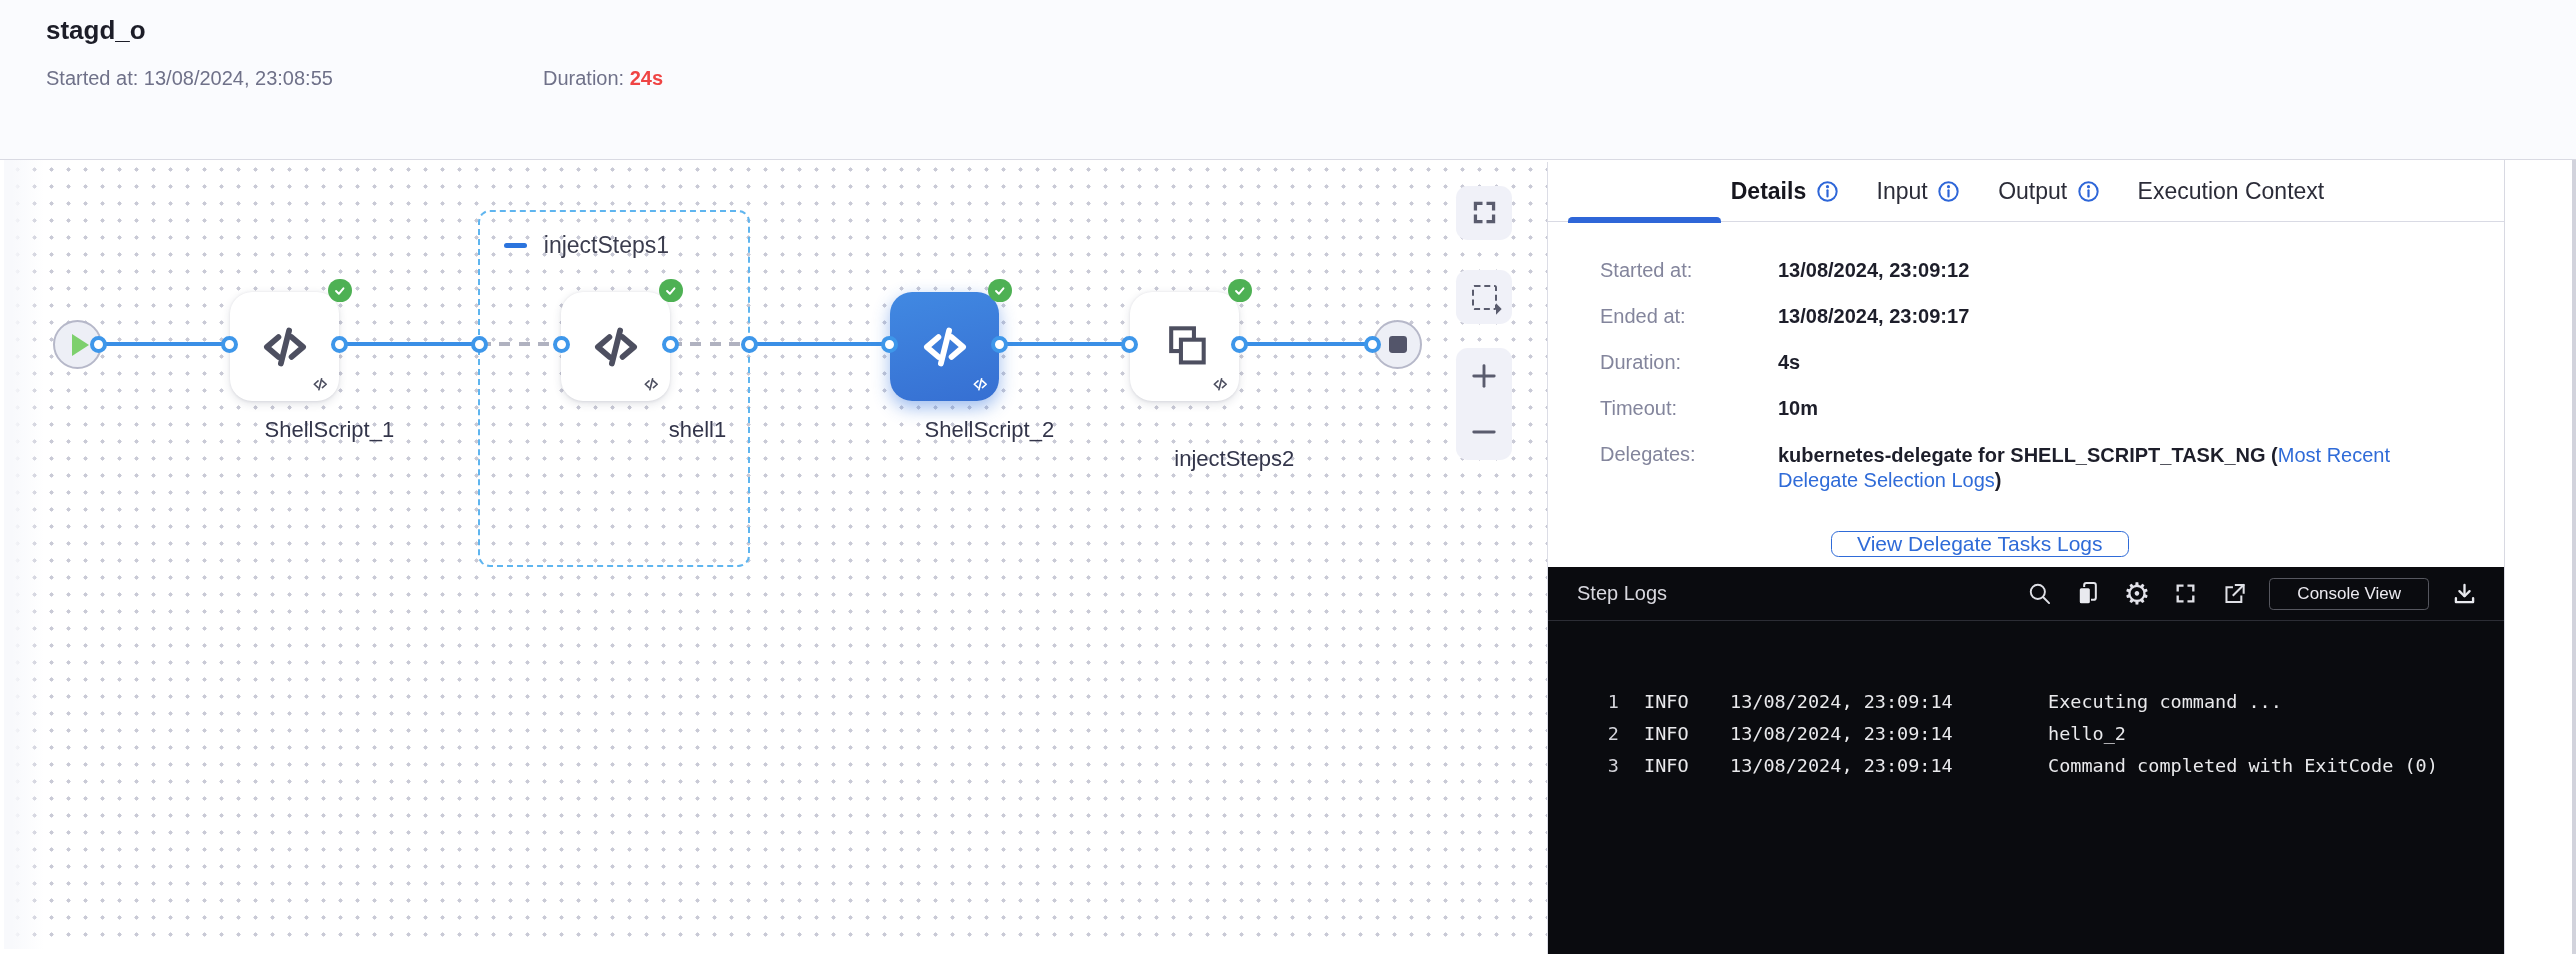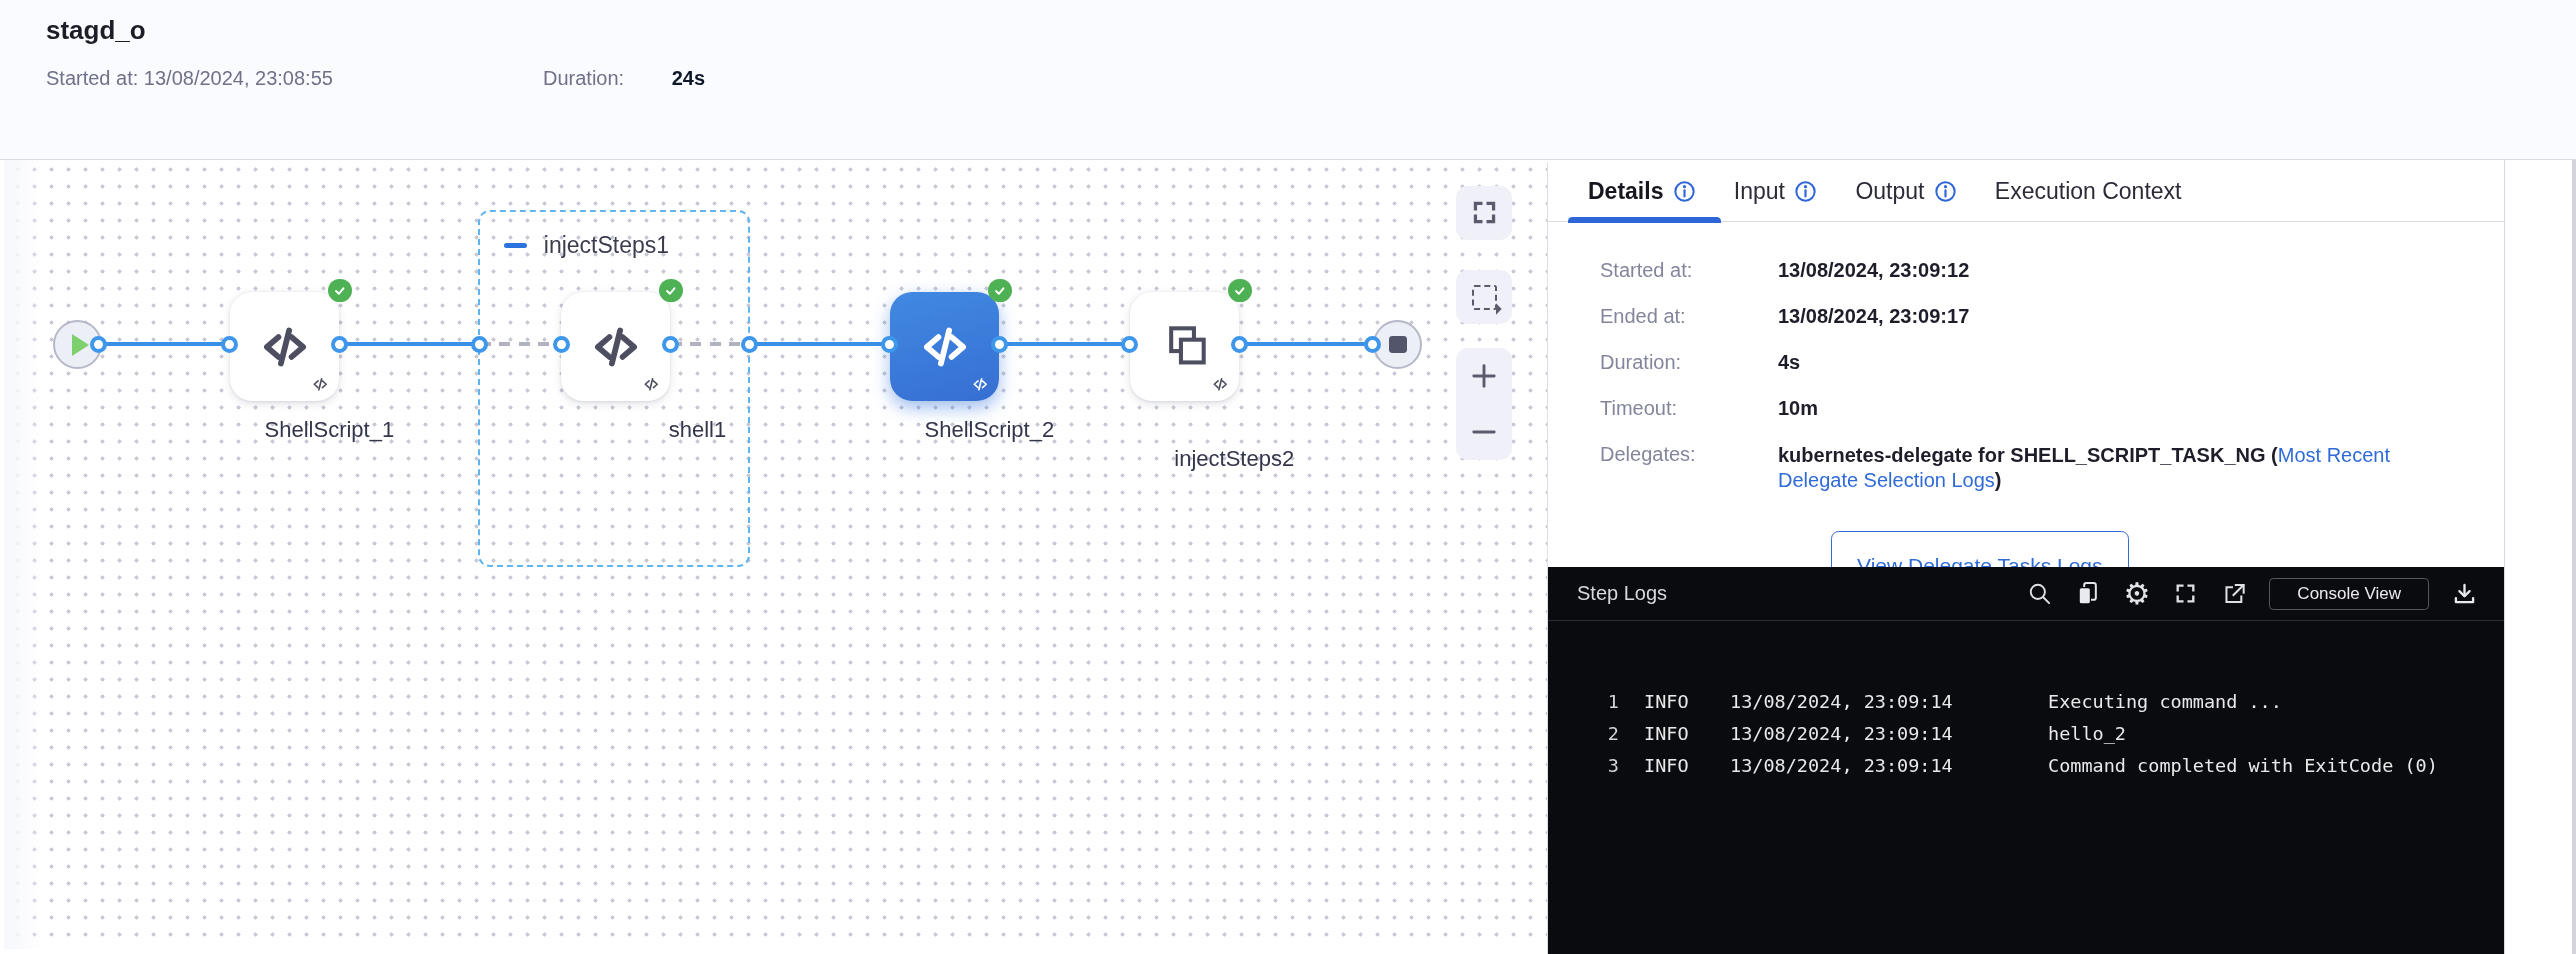--- a/index.html
+++ b/index.html
@@ -3,21 +3,21 @@
 <meta charset="utf-8">
 <style>
   * { margin:0; padding:0; box-sizing:border-box; }
   html,body { width:2576px; height:955px; background:#fff; font-family:"Liberation Sans",sans-serif; overflow:hidden; }
   .app { position:relative; width:2576px; height:955px; overflow:hidden; }
 
   
   .top-header { position:absolute; left:0; top:0; width:2576px; height:160px; background:#fafbfe; border-bottom:1.7px solid #d9dae3; z-index:10; }
   .stage-title { position:absolute; left:46px; top:15px; font-size:26px; font-weight:700; color:#1c1d28; }
   .meta { position:absolute; top:67px; font-size:20px; color:#6f7189; }
-  .meta b { color:#0f172a; font-weight:700;margin-left:42px; }
+  .meta b { color:#ef4444; font-weight:700; }
   .meta.started { left:46px; }
   .meta.duration { left:543px; }
 
   
   .canvas { position:absolute; left:4.2px; top:156px; width:1545px; height:793px; background:#fff;
     background-image:radial-gradient(circle,#c9cad6 1.9px,transparent 2.2px); background-size:17px 17px; background-position:5px 5px; }
   .canvas-fade { position:absolute; left:0; top:0; width:40px; height:100%; background:linear-gradient(90deg,#f8f9fc 20%,rgba(255,255,255,0)); }
 
   .connector { position:absolute; top:186px; height:4.2px; background:#3a8fe6; border-radius:2.5px; }
   .connector.dashed { background:repeating-linear-gradient(90deg,#b0b2c0 0 11px,transparent 11px 19.4px); }
@@ -45,32 +45,32 @@
   .group-title { margin-left:17px; font-size:23px; color:#3b3d4e; }
 
   .ctl { position:absolute; left:1452px; width:56px; background:#f0f1f8; border-radius:11.8px; display:flex; align-items:center; justify-content:center; color:#5a5c6e; z-index:6; cursor:pointer; }
   .ctl.sq { height:54px; }
   .ctl.zoom { height:112px; flex-direction:column; justify-content:space-around; }
   .marquee-box { width:25px; height:25px; border:2.5px dashed #5a5c6e; border-radius:2.5px; position:relative; }
   .marquee-box::after { content:""; position:absolute; right:-5px; bottom:-5px; width:0; height:0; border-left:8.4px solid transparent; border-top:8.4px solid #5a5c6e; transform:rotate(45deg); }
 
   
   .panel { position:absolute; left:1547px; top:162px; width:957px; height:793px; background:#fff; border-left:1.7px solid #dcdde6; }
-  .tabs { position:relative; height:60px; border-bottom:1.7px solid #d9dae4; display:flex; align-items:center; padding-left:40px; }
+  .tabs { position:relative; height:60px; border-bottom:1.7px solid #d9dae4; display:flex; align-items:center; padding-left:40px;justify-content:center; }
   .tab { display:flex; align-items:center; gap:8.4px; margin-right:37px; font-size:23px; font-weight:500; color:#2b2c38; cursor:pointer; }
   .tab.active { font-weight:700; color:#16161e; }
   .tab-underline { position:absolute; left:20px; bottom:-1.7px; width:153px; height:5.9px; background:#2e66d8; border-radius:4.2px 4.2px 0 0; }
 
   .details { padding:37px 0 0 52px; }
   .drow { display:flex; margin-bottom:23px; font-size:20px; }
   .dlabel { width:178px; color:#83859c; font-weight:500; flex:none; }
   .dvalue { color:#1d1e2a; font-weight:700; }
   .delegates .dvalue { width:627px; line-height:25px; }
   .dlink { color:#2f6bd8; font-weight:500; text-decoration:none; cursor:pointer; }
-  .delegate-btn { margin:15px 0 0 231px; display:inline-block; background:#fff; border:1.7px solid #2f6bd8; color:#2f6bd8; font-size:21px; font-weight:500; padding:22px 25px; border-radius:7.6px; cursor:pointer; font-family:"Liberation Sans",sans-serif; }
+  .delegate-btn { margin:15px 0 0 231px; display:inline-block; background:#fff; border:1.7px solid #2f6bd8; color:#2f6bd8; font-size:21px; font-weight:500; padding:0 25px; border-radius:7.6px; cursor:pointer; font-family:"Liberation Sans",sans-serif; }
 
   
   .logs { position:absolute; left:0; right:0; top:405px; bottom:0; background:#0a0b0f; }
   .logs-header { height:54px; display:flex; align-items:center; padding:0 27px 0 29px; border-bottom:0.8px solid #2c2d35; }
   .logs-title { font-size:20px; color:#d8d8df; }
   .logs-actions { margin-left:auto; display:flex; align-items:center; gap:23px; }
   .licon { display:flex; align-items:center; justify-content:center; cursor:pointer; }
   .console-btn { border:1.3px solid #56575f; border-radius:4.2px; color:#eceaf0; font-size:17px; padding:5px 27px; background:transparent; cursor:pointer; font-family:"Liberation Sans",sans-serif; }
   .gear-glyph { font-size:30px; color:#e3e3ea; line-height:25px; font-family:"DejaVu Sans",sans-serif; }
 

